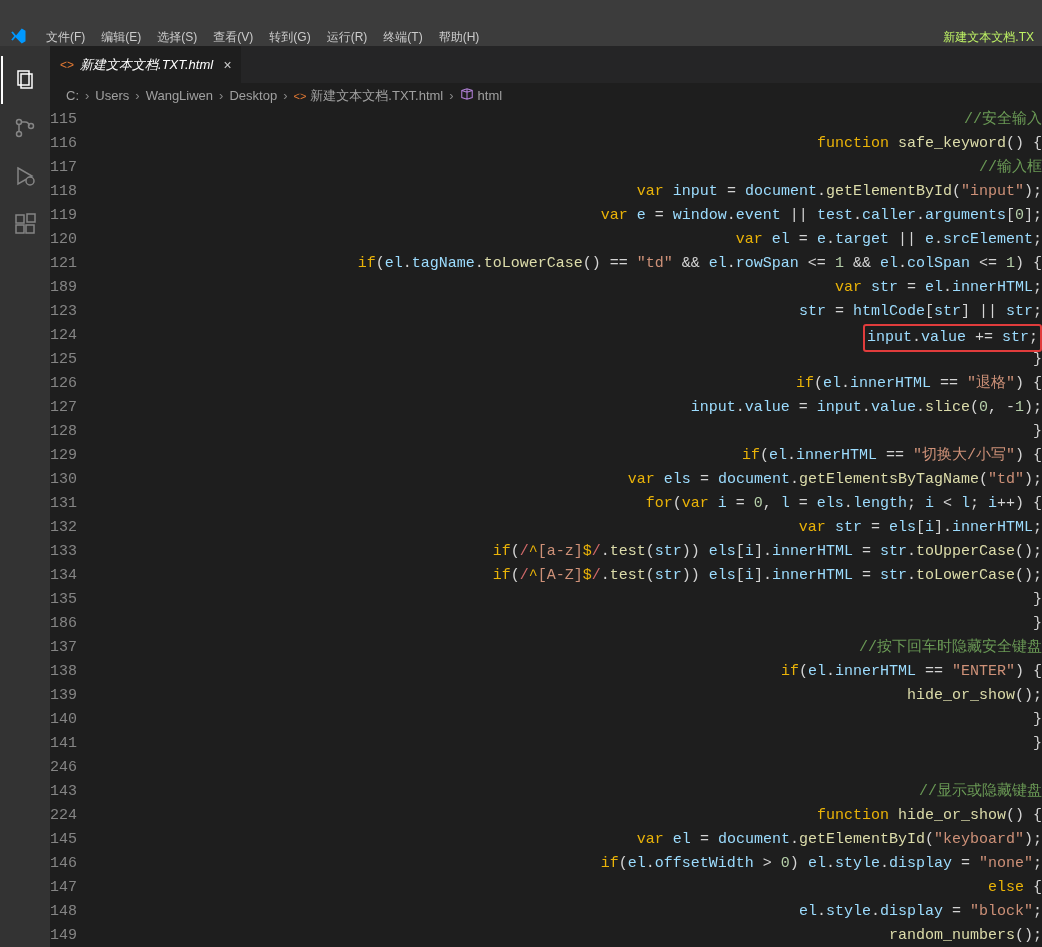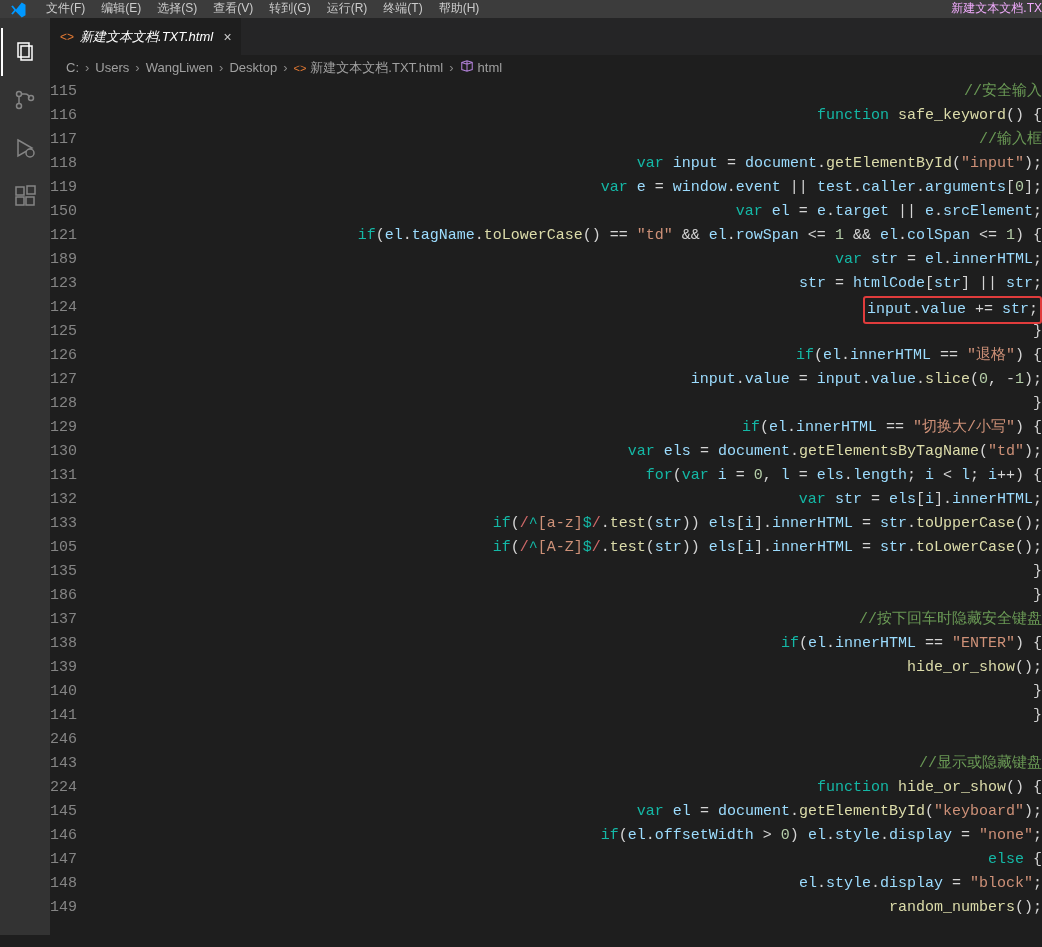--- a/index.html
+++ b/index.html
@@ -6,30 +6,30 @@
 body {
   font-family: "Segoe UI", "Microsoft YaHei", sans-serif;
   background: #1e1e1e;
   color: #cccccc;
   width: 1042px;
   height: 947px;
   overflow: hidden;
   font-size: 13px;
 }
 .titlebar {
-  height: 18px;
+  height: 46px;
   background: #3c3c3c;
   display: flex;
-  align-items: flex-start;
+  align-items: flex-end;
   padding-left: 8px;
   font-size: 12px;
 }
 .titlebar .logo { width: 20px; height: 20px; margin-right: 10px; display:flex; align-items:center; justify-content:center;}
 .titlebar .menu-item { padding: 0 8px; color: #cccccc; cursor: default; }
-.titlebar .title-right { margin-left: auto; color: #f0abfc; }
+.titlebar .title-right { margin-left: auto; padding-right: 8px; color: #bef264; }
 .main { display: flex; height: calc(100% - 30px); }
 .activitybar {
   width: 50px;
   background: #333333;
   display: flex;
   flex-direction: column;
   align-items: center;
   padding-top: 10px;
 }
 .activitybar .ab-icon {
@@ -105,21 +105,21 @@
 .code .line { height: 24px; position: relative; text-align: right; }
 .hl-box {
   border: 2px solid #e03c3c;
   border-radius: 3px;
   padding: 0 2px;
   display: inline-block;
   margin-left: -5px;
 }
 
 .c-comment { color: #6a9955; }
-.c-kw { color: #14b8a6; }
+.c-kw { color: #eab308; }
 .c-fn { color: #dcdcaa; }
 .c-str { color: #ce9178; }
 .c-num { color: #b5cea8; }
 .c-var { color: #9cdcfe; }
 .c-regex { color: #d16969; }
 </style>
 </head>
 <body>
 
 <div class="titlebar">
@@ -204,35 +204,35 @@
       </span>
     </div>
 
     <div class="code-area">
       <div class="gutter" id="gutter">
           <div class="ln">115</div>
           <div class="ln">116</div>
           <div class="ln">117</div>
           <div class="ln">118</div>
           <div class="ln">119</div>
-          <div class="ln">150</div>
+          <div class="ln">120</div>
           <div class="ln">121</div>
           <div class="ln">189</div>
           <div class="ln">123</div>
           <div class="ln">124</div>
           <div class="ln">125</div>
           <div class="ln">126</div>
           <div class="ln">127</div>
           <div class="ln">128</div>
           <div class="ln">129</div>
           <div class="ln">130</div>
           <div class="ln">131</div>
           <div class="ln">132</div>
           <div class="ln">133</div>
-          <div class="ln">105</div>
+          <div class="ln">134</div>
           <div class="ln">135</div>
           <div class="ln">186</div>
           <div class="ln">137</div>
           <div class="ln">138</div>
           <div class="ln">139</div>
           <div class="ln">140</div>
           <div class="ln">141</div>
           <div class="ln">246</div>
           <div class="ln">143</div>
           <div class="ln">224</div>

